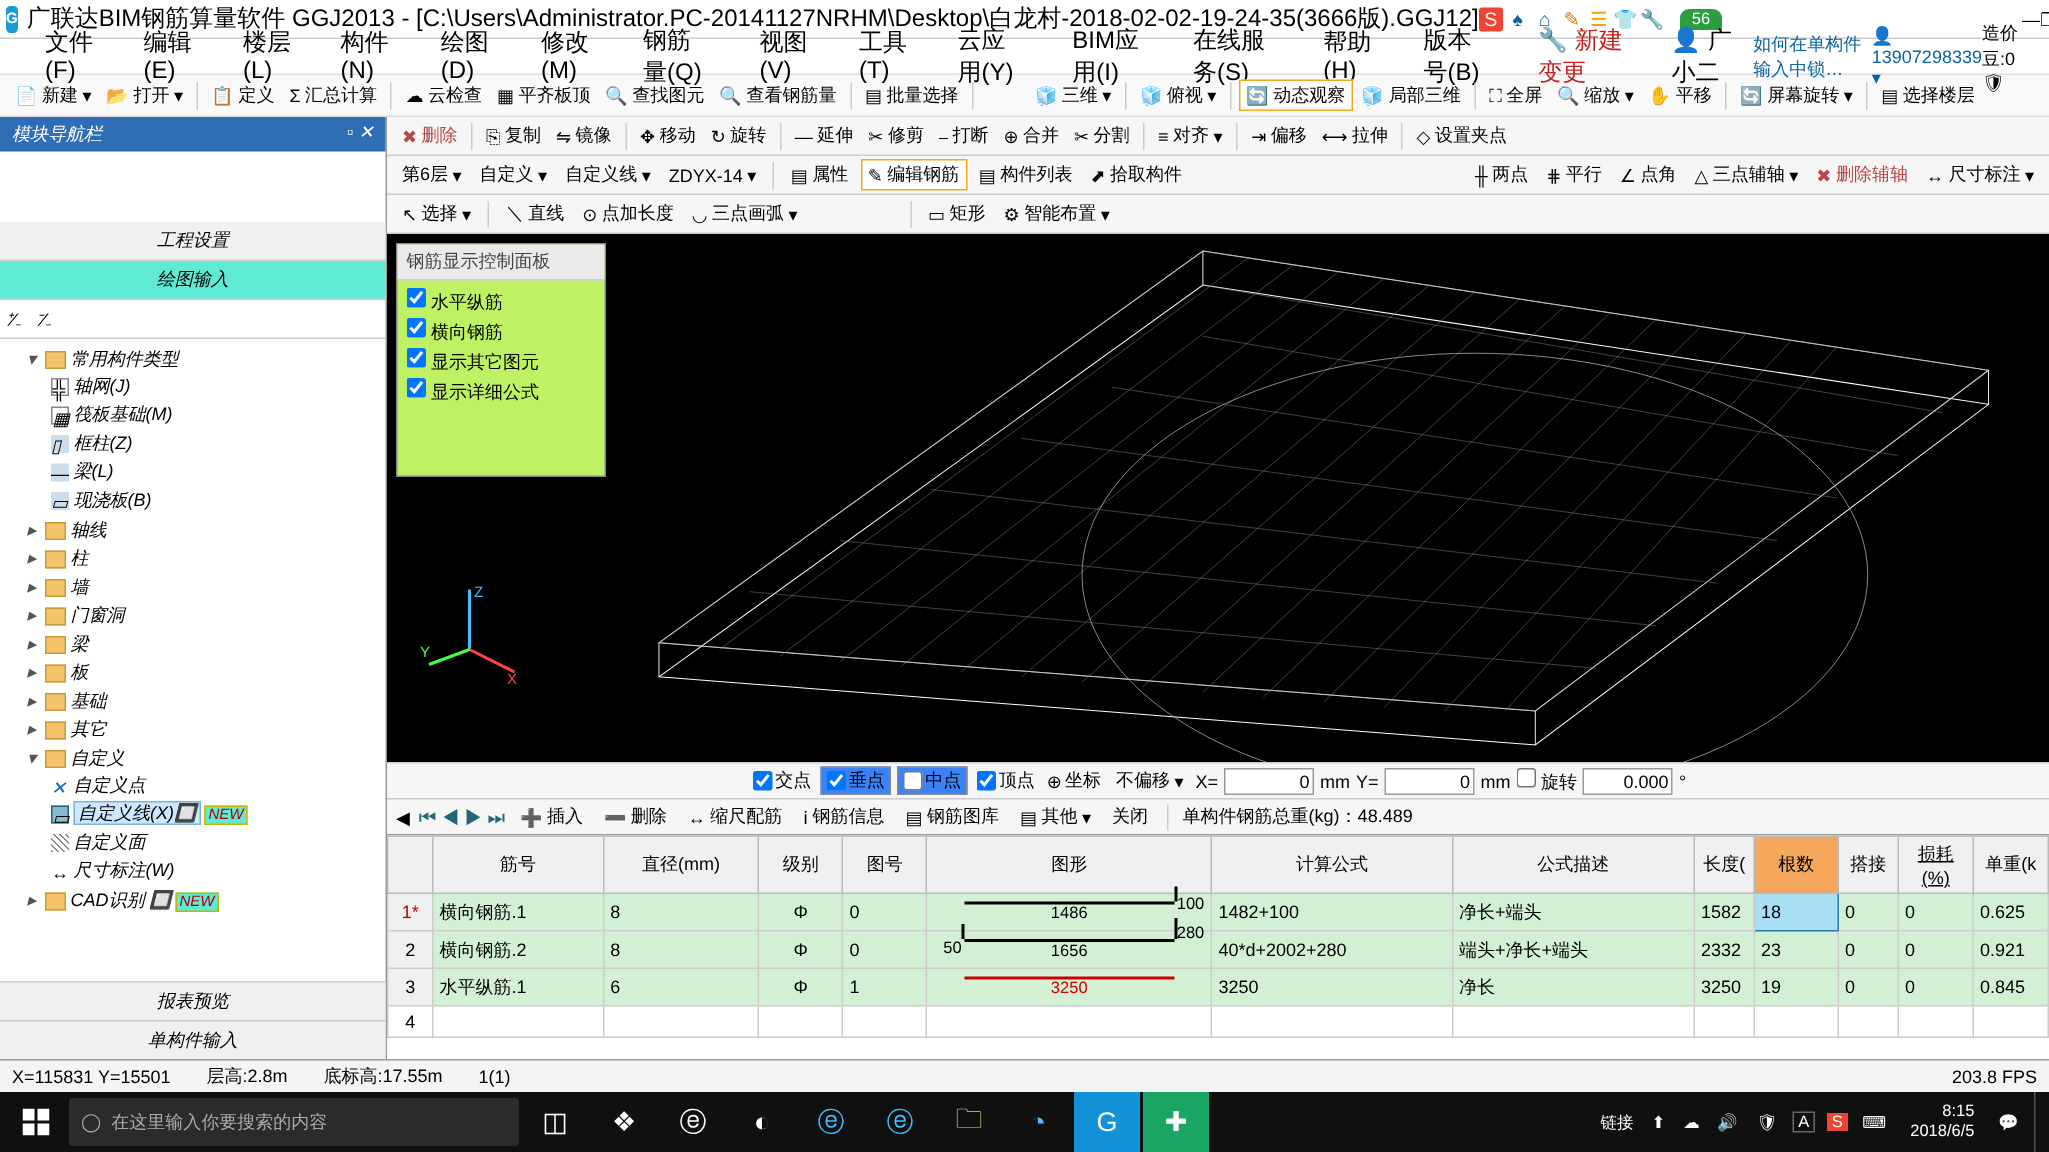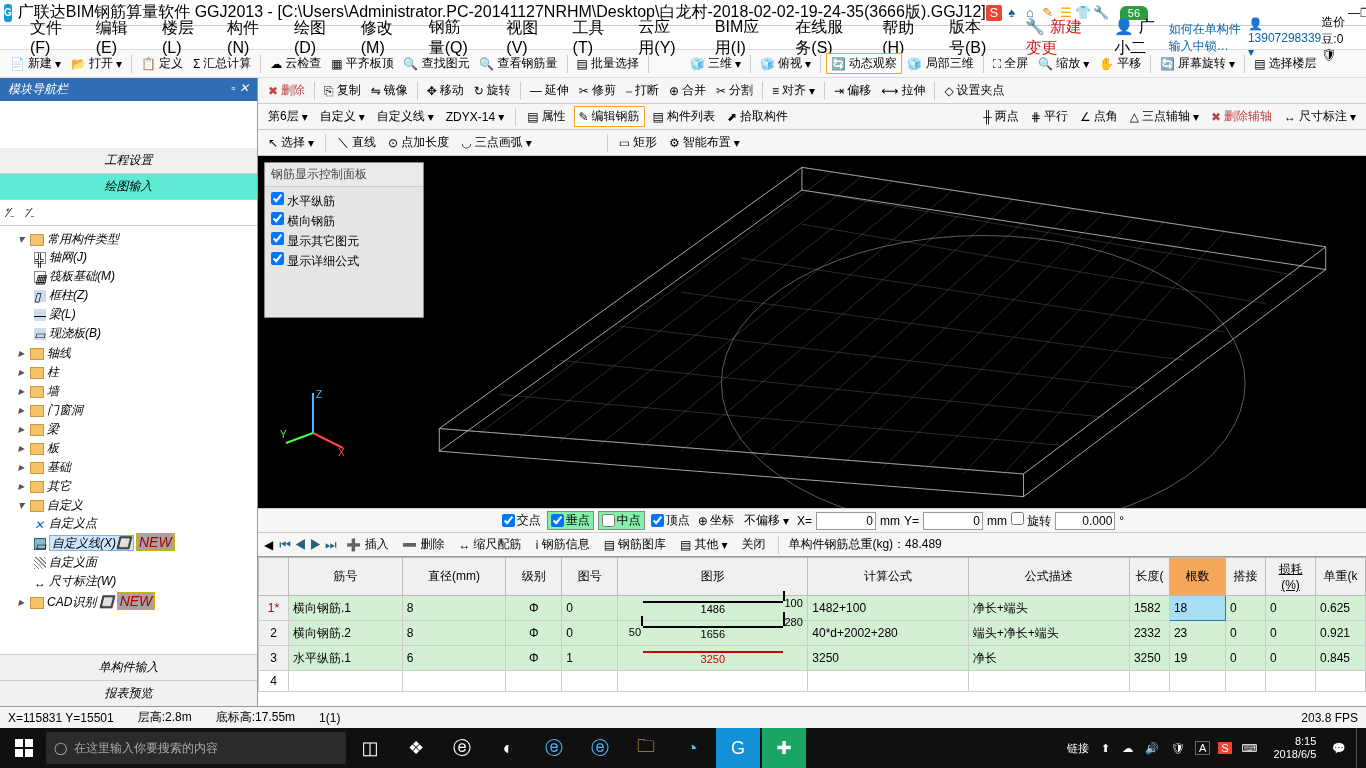--- a/index.html
+++ b/index.html
@@ -35,39 +35,39 @@
 .tabrow .tab.active { background: #5eead4; }
 .minibar { padding: 4px; border-bottom: 1px solid #ccc; }
 .tree { flex: 1; overflow: auto; padding: 4px 2px; }
 .tree ul { list-style: none; padding-left: 16px; }
 .tree li { padding: 1px 0; white-space: nowrap; cursor: pointer; }
 .tree .folder::before { content: "▸"; display:inline-block; width:12px; color:#555;}
 .tree .folder.open::before { content: "▾"; }
 .tree .fico { display:inline-block; width:14px;height:12px;background:#f5c36a;border:1px solid #c89a3a;margin-right:3px;vertical-align:middle;}
 .tree .lico { display:inline-block;width:12px;height:12px;margin-right:3px;vertical-align:middle;}
 .tree .sel { background:#cfe6ff; border:1px solid #7ab3ea; padding:0 2px;}
-.tree .new { background:#a3a3a3;color:#a00;font-size:14px;padding:0 2px;margin-left:2px;border:1px solid #c9b400;}
+.tree .new { background:#5eead4;color:#a00;font-size:10px;padding:0 2px;margin-left:2px;border:1px solid #c9b400;}
 .leftbottom .tab { padding: 4px; text-align: center; border-top: 1px solid #ccc; background: #f0f0f0; cursor: pointer; }
 
 .rightpane { flex: 1; display: flex; flex-direction: column; overflow:hidden;}
 .edit-toolbar { height: 26px; border-bottom: 1px solid #ccc; display:flex;align-items:center;padding:0 6px;gap:2px;background:#f6f6f6;overflow:hidden;}
 .prop-toolbar { height: 26px; border-bottom: 1px solid #ccc; display:flex;align-items:center;padding:0 6px;gap:4px;background:#f6f6f6;overflow:hidden;}
 .prop-toolbar .active-btn { border:1px solid #f5a623; background:#fff; padding:1px 4px;}
 .draw-toolbar { height: 26px; border-bottom: 1px solid #ccc; display:flex;align-items:center;padding:0 6px;gap:4px;background:#f6f6f6;overflow:hidden;}
 
 .viewport { flex:1; background:#000; position:relative; overflow:hidden; }
-.float-panel { position:absolute; left:6px; top:6px; width:160px; background:#e5e5e5; border:1px solid #888; font-size:12px; }
+.float-panel { position:absolute; left:6px; top:6px; width:140px; background:#bef264; border:1px solid #888; font-size:12px; }
 .float-panel .hdr { background:#eaeaea; padding:3px 6px; border-bottom:1px solid #ccc; color:#444;}
 .float-panel .body { padding:4px 6px; min-height:130px;}
 .float-panel label { display:block; padding:1px 0;}
 .axis { position:absolute; left:20px; bottom:50px; width:70px; height:70px; }
 
 .snapbar { height:24px; border-top:1px solid #ccc; background:#f6f6f6; display:flex; align-items:center; justify-content:center; gap:4px; padding:0 6px; font-size:12px;}
 .snapbar .opt { display:inline-flex;align-items:center;gap:2px;padding:0 2px;}
-.snapbar .opt.pressed { border:1px solid #888; background:#86efac; padding:0 3px;}
+.snapbar .opt.pressed { border:1px solid #888; background:#3b82f6; padding:0 3px;}
 .snapbar input[type=text]{ width:60px; text-align:right; border:1px solid #999; font-size:12px; padding:1px 2px;}
 
 .gridbar { height:24px; border-top:1px solid #ccc; background:#f6f6f6; display:flex; align-items:center; gap:6px; padding:0 6px; font-size:12px;}
 .gridbar .nav { display:inline-flex; gap:6px; font-size:13px; color:#267; }
 
 .grid { border-top:1px solid #999; overflow:auto; }
 table.data { border-collapse: collapse; width: 100%; font-size:12px; }
 table.data th { background:#f0f0f0; border:1px solid #bbb; padding:3px 4px; font-weight:normal; }
 table.data th.sel-col { background:#f5a85c; }
 table.data td { border:1px solid #ccc; padding:3px 4px; background:#d4f0d4; text-align:left;}
@@ -202,22 +202,22 @@
             <li><span class="lico" style="color:#06c;">✕</span><span>自定义点</span></li>
             <li><span class="lico" style="background:#8bc;border:1px solid #267;">▭</span><span class="sel"><span>自定义线(X)</span>🔲</span><span class="new">NEW</span></li>
             <li><span class="lico" style="background:repeating-linear-gradient(45deg,#888,#888 1px,#fff 1px,#fff 3px);">&nbsp;</span><span>自定义面</span></li>
             <li><span class="lico">↔</span><span>尺寸标注(W)</span></li>
           </ul>
         </li>
         <li class="folder"><span class="fico"></span><span>CAD识别</span> 🔲<span class="new">NEW</span></li>
       </ul>
     </div>
     <div class="leftbottom">
+      <div class="tab">报表预览</div>
       <div class="tab">单构件输入</div>
-      <div class="tab">报表预览</div>
     </div>
   </div>
 
   <div class="rightpane">
 
     <div class="edit-toolbar">
       <span class="tbtn" style="color:#b44;">✖ <span>删除</span></span>
         <span class="sep"></span>
       <span class="tbtn">⎘ <span>复制</span></span>
       <span class="tbtn">⇋ <span>镜像</span></span>

